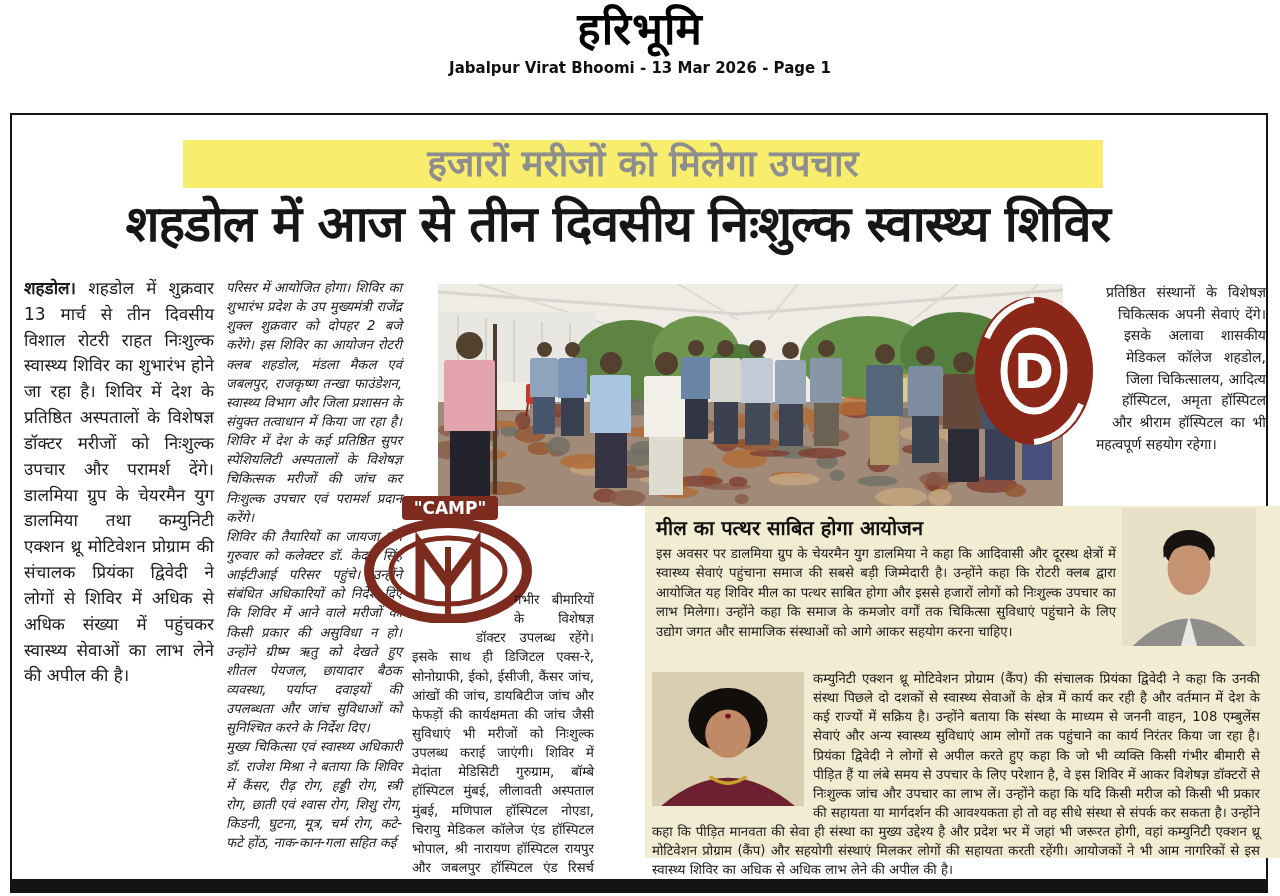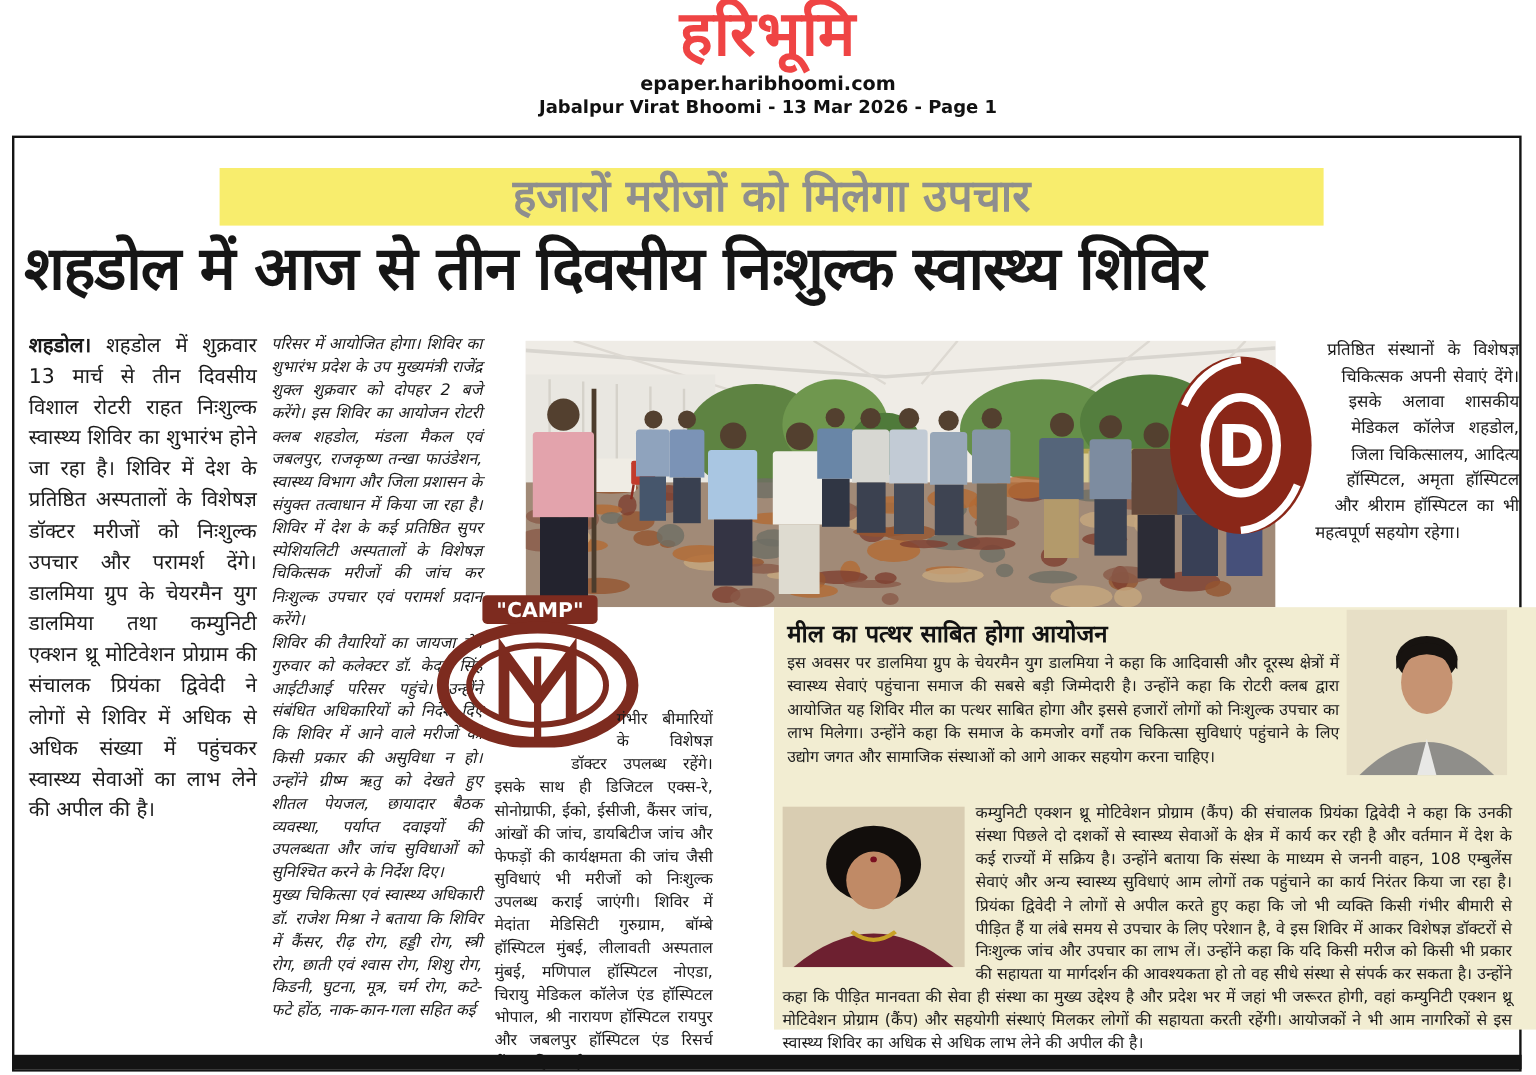--- a/index.html
+++ b/index.html
@@ -4,30 +4,30 @@
 <style>
   html,body{margin:0;padding:0;}
   body{
     width:1280px;height:896px;background:#ffffff;
     font-family:"DejaVu Sans",sans-serif;color:#1a1a1a;
     position:relative;overflow:hidden;
   }
   .abs{position:absolute;}
   
   .masthead{left:0;top:0;width:1280px;text-align:center;}
-  .mh-logo{font-size:52px;line-height:58px;font-weight:bold;color:#ef4444;letter-spacing:1px;}
+  .mh-logo{font-size:44px;line-height:58px;font-weight:bold;color:#000000;letter-spacing:1px;}
   .mh-url{font-size:16px;font-weight:bold;color:#111;margin-top:2px;}
   .mh-edition{font-size:15px;font-weight:bold;color:#111;margin-top:1px;}
   
   .frame{left:10px;top:113px;width:1254px;height:776px;border:2px solid #141414;}
   .bottom-rule{left:10px;top:879px;width:1258px;height:12px;background:#141414;}
   
   .kicker{left:183px;top:140px;width:920px;height:48px;line-height:48px;
     text-align:center;font-size:37px;font-weight:bold;}
-  .headline{left:20px;top:190px;width:1090px;margin:0;text-align:left;
+  .headline{left:20px;top:190px;width:1090px;margin:0;text-align:right;
     font-size:50px;line-height:68px;font-weight:bold;color:#161616;white-space:nowrap;letter-spacing:-1px;}
   
   .col{text-align:justify;}
   .col1{left:24px;top:276px;width:190px;}
   .lead{font-size:17px;line-height:1.52;}
   .small{font-size:13.2px;line-height:1.45;}
   .col1 .small{margin-top:4px;}
   .col2{left:226px;top:278px;width:176px;font-size:13.2px;line-height:1.45;}
   .col2 p{margin:0;font-style:italic;}
   .col3{left:412px;top:590px;width:182px;font-size:13.2px;line-height:1.45;}
@@ -52,21 +52,20 @@
   .man-photo{position:absolute;left:477px;top:2px;width:134px;height:138px;}
   .box2-title{left:11px;top:136px;}
   .box2-body{position:absolute;left:7px;top:163px;width:608px;font-size:13.2px;line-height:1.45;text-align:justify;}
   .woman-photo{float:left;width:152px;height:134px;margin:3px 9px 2px 0;}
 </style>
 </head>
 <body>
 
 <header class="abs masthead">
   <div class="mh-logo">हरिभूमि</div>
-  <div class="mh-url">epaper.haribhoomi.com</div>
   <div class="mh-edition">Jabalpur Virat Bhoomi - 13 Mar 2026 - Page 1</div>
 </header>
 
 <div class="abs frame"></div>
 
 <div class="abs kicker" style="background:#f8ed6d;color:#8e8e8e;">हजारों मरीजों को मिलेगा उपचार</div>
 
 <h1 class="abs headline">शहडोल में आज से तीन दिवसीय निःशुल्क स्वास्थ्य शिविर</h1>
 
 <div class="abs col col1">

